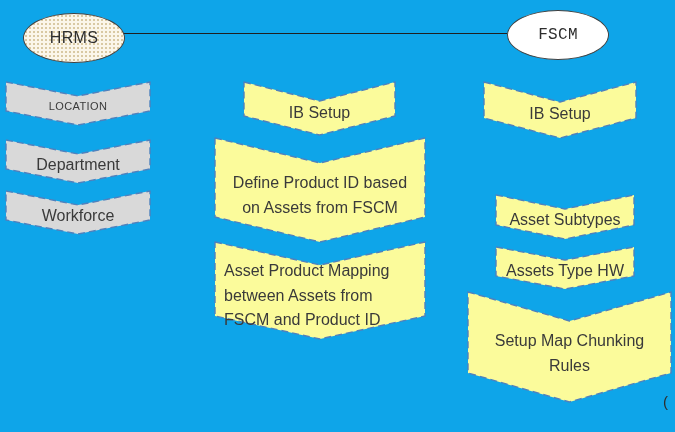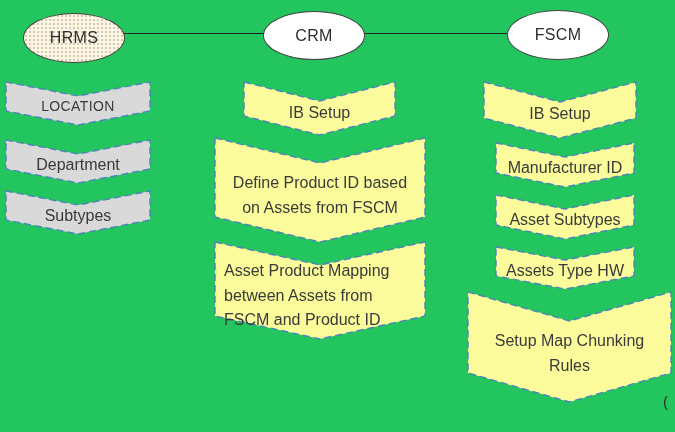--- a/index.html
+++ b/index.html
@@ -1,68 +1,65 @@
 <!DOCTYPE html>
 <html style="--yellow: #fbfb9b; --gray: #d9d9d9; --dash: #4f81bd; --ellipse-border: #404040; --connector: #1f1f1f; --text: #3a3a3a;"><head>
 <meta charset="utf-8">
 <style>
   html,body{margin:0;padding:0;background:#ffffff;}
   #canvas{
-    position:relative;width:675px;height:432px;background:#22c55e;overflow:hidden;
+    position:relative;width:675px;height:432px;background:#0ea5e9;overflow:hidden;
     font-family:"Liberation Sans","DejaVu Sans",sans-serif;color:var(--text,#3a3a3a);
   }
   
   .connector{position:absolute;left:123px;top:33px;width:384px;height:0;
     border-top:1.6px solid var(--connector,#1f1f1f);z-index:1;}
   
   .ellipse{
     position:absolute;z-index:2;border-radius:50%;
     border:1.6px solid var(--ellipse-border,#404040);
     background:#ffffff;display:flex;align-items:center;justify-content:center;
     font-size:16px;color:#2d2d2d;letter-spacing:.3px;
   }
   .ellipse.dotted{
     background-color:#fbf6ea;
     background-image:radial-gradient(circle,#d9c9a3 0.8px,transparent 1px);
     background-size:4px 4px;
   }
   .el-hrms{left:23px;top:13px;width:100px;height:48px;}
   .el-crm {left:263px;top:11px;width:100px;height:47px;}
-  .el-fscm{left:507px;top:10px;width:100px;height:48px;}
+  .el-fscm{left:507px;top:10px;width:100px;height:48px;font-family:Liberation Mono, monospace;}
   
   .chv{position:absolute;z-index:1;}
   .chv svg{position:absolute;left:0;top:0;overflow:visible;}
   .chv polygon{stroke:var(--dash,#4f81bd);stroke-width:1.4;stroke-dasharray:7 4;
     stroke-linejoin:round;fill:#fff;}
   .chv.yellow polygon{fill:var(--yellow,#fbfb9b);}
   .chv.gray polygon{fill:var(--gray,#d9d9d9);}
   .chv-label{
     position:relative;z-index:2;height:100%;width:100%;box-sizing:border-box;
     display:flex;align-items:center;justify-content:center;text-align:center;
     font-size:16px;line-height:1.55;padding-left:8px;padding-right:8px;
   }
   .chv-label.fs-14{font-size:16px;}
-  .chv-label.fs-11{font-size:14px;letter-spacing:.4px;}
+  .chv-label.fs-11{font-size:11px;letter-spacing:.4px;}
   .chv-label.align-left{justify-content:flex-start;text-align:left;padding-left:10px;}
   .chv-label.col{gap:13px;}
   
   .stray{position:absolute;left:663px;top:393px;font-size:15px;color:#2d2d2d;z-index:3;}
 </style>
 </head>
 <body>
 
 <div id="canvas">
 
   <div class="connector"></div>
 
   <div class="ellipse dotted el-hrms">
     <span>HRMS</span>
-  </div>
-  <div class="ellipse el-crm">
-    <span>CRM</span>
   </div>
   <div class="ellipse el-fscm">
     <span>FSCM</span>
   </div>
 
   <div class="chv gray" style="left:5px;top:81px;width:146px;height:45px">
       <svg width="146" height="45">
         <polygon points="1,1 73,15 145,1 145,30 73,44 1,30"></polygon>
       </svg>
     <div class="chv-label fs-11" style="padding-top: 7px;">LOCATION</div>
@@ -70,21 +67,21 @@
   <div class="chv gray" style="left:5px;top:139px;width:146px;height:45px">
       <svg width="146" height="45">
         <polygon points="1,1 73,15 145,1 145,30 73,44 1,30"></polygon>
       </svg>
     <div class="chv-label" style="padding-top: 7px;">Department</div>
   </div>
   <div class="chv gray" style="left:5px;top:190px;width:146px;height:45px">
       <svg width="146" height="45">
         <polygon points="1,1 73,15 145,1 145,30 73,44 1,30"></polygon>
       </svg>
-    <div class="chv-label" style="padding-top: 7px;">Subtypes</div>
+    <div class="chv-label" style="padding-top: 7px;">Workforce</div>
   </div>
 
   <div class="chv yellow" style="left:243px;top:81px;width:153px;height:55px">
       <svg width="153" height="55">
         <polygon points="1,1 76.5,20 152,1 152,35 76.5,54 1,35"></polygon>
       </svg>
     <div class="chv-label fs-14" style="padding-top: 9px;">IB Setup</div>
   </div>
   <div class="chv yellow" style="left:214px;top:241px;width:212px;height:99px">
       <svg width="212" height="99">
@@ -98,26 +95,20 @@
       </svg>
     <div class="chv-label" style="padding-top: 12px;">Define Product ID based on Assets from FSCM</div>
   </div>
 
   <div class="chv yellow" style="left:483px;top:81px;width:154px;height:58px">
       <svg width="154" height="58">
         <polygon points="1,1 77,21 153,1 153,37 77,57 1,37"></polygon>
       </svg>
     <div class="chv-label fs-14" style="padding-top: 9px;">IB Setup</div>
   </div>
-  <div class="chv yellow" style="left:495px;top:142px;width:140px;height:46px">
-      <svg width="140" height="46">
-        <polygon points="1,1 70,15 139,1 139,31 70,45 1,31"></polygon>
-      </svg>
-    <div class="chv-label" style="padding-top: 7px;">Manufacturer ID</div>
-  </div>
   <div class="chv yellow" style="left:495px;top:194px;width:140px;height:46px">
       <svg width="140" height="46">
         <polygon points="1,1 70,15 139,1 139,31 70,45 1,31"></polygon>
       </svg>
     <div class="chv-label" style="padding-top: 7px; text-align: right;">Asset Subtypes</div>
   </div>
   <div class="chv yellow" style="left:495px;top:246px;width:140px;height:44px">
       <svg width="140" height="44">
         <polygon points="1,1 70,14 139,1 139,30 70,43 1,30"></polygon>
       </svg>

